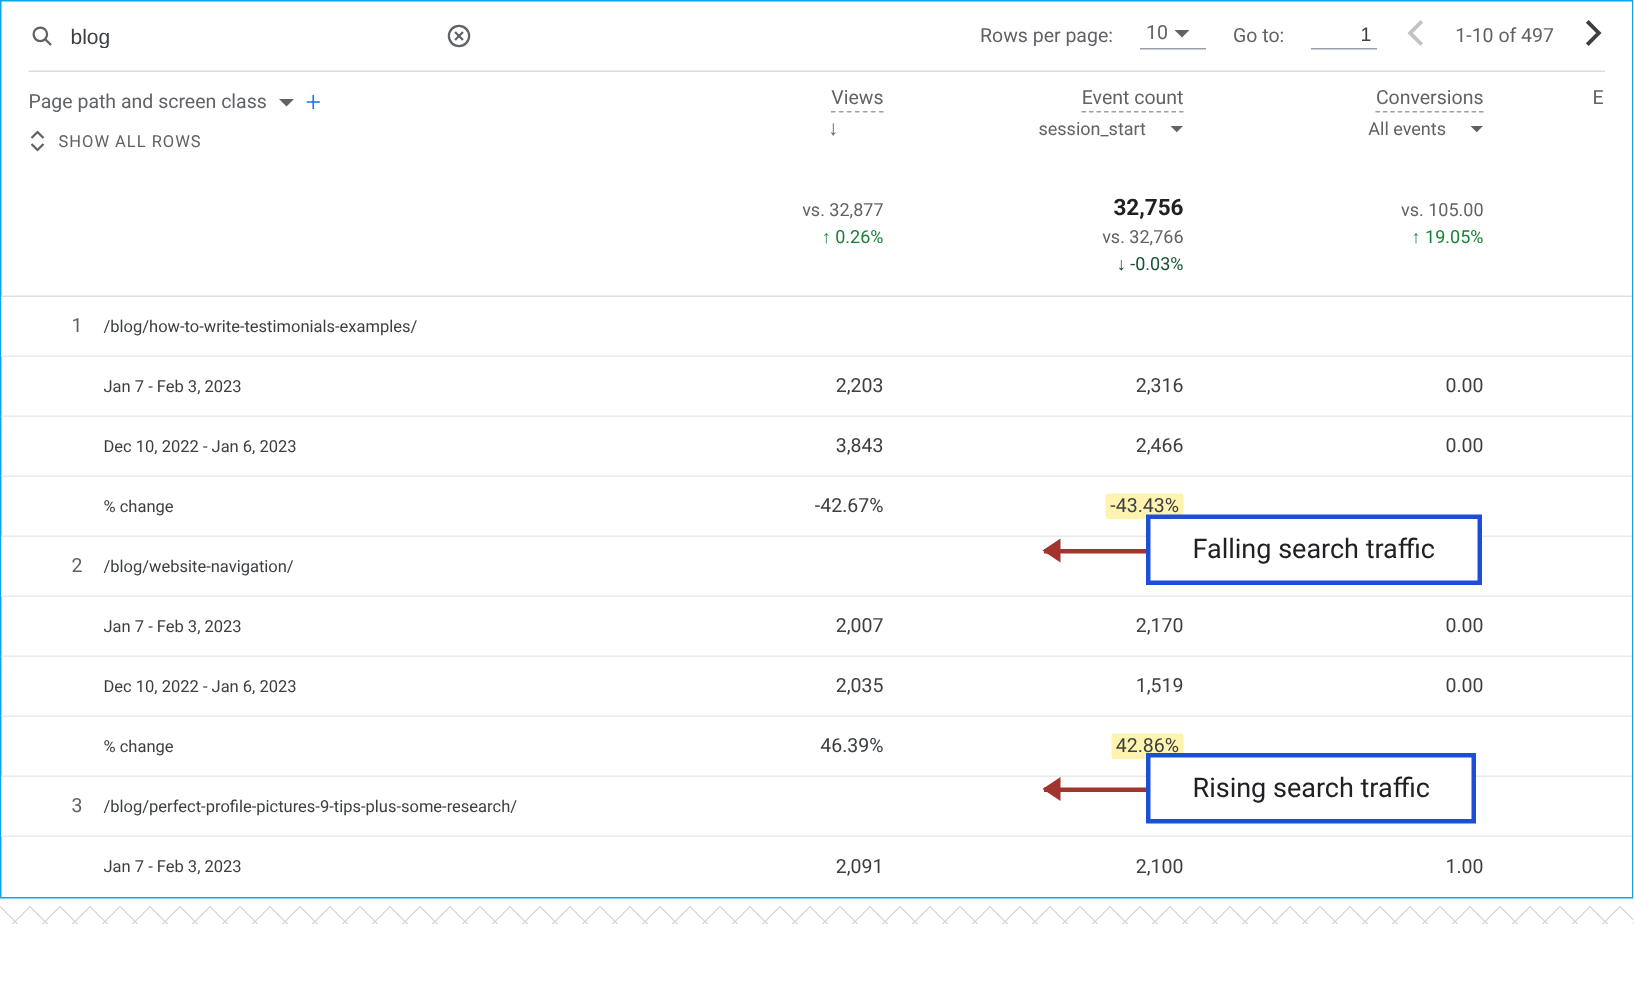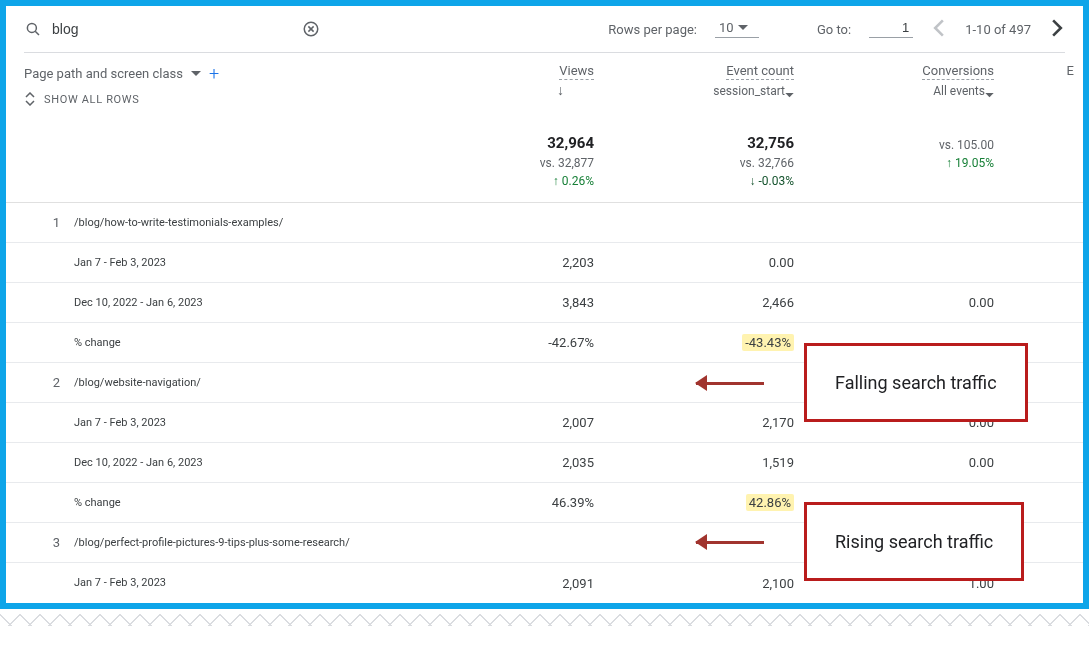--- a/index.html
+++ b/index.html
@@ -5,21 +5,21 @@
   * { box-sizing: border-box; margin: 0; padding: 0; }
   body {
     font-family: Roboto, "Helvetica Neue", Arial, sans-serif;
     font-size: 13px;
     color: #3c4043;
     background: #fff;
     width: 1089px;
     position: relative;
   }
   .container {
-    border: 6px solid #0ea5e9;
+    border: 1px solid #0ea5e9;
     width: 1089px;
   }
   
   .topbar {
     display: flex;
     align-items: center;
     padding: 6px 18px;
     height: 46px;
   }
   .search-wrap {
@@ -46,21 +46,21 @@
     cursor: pointer;
   }
   .spacer { flex: 1; }
   .top-right {
     display: flex;
     align-items: center;
     gap: 18px;
     font-size: 13px;
     color: #5f6368;
   }
-  .rpp-label, .goto-label { white-space: nowrap; margin-left: 40px; }
+  .rpp-label, .goto-label { white-space: nowrap; }
   .rpp-select {
     display: inline-flex;
     align-items: center;
     gap: 4px;
     border-bottom: 1px solid #9aa0a6;
     padding: 0 4px 2px;
     min-width: 44px;
     cursor: pointer;
   }
   .goto-input {
@@ -117,22 +117,22 @@
   .sort-arrow {
     display: block;
     text-align: right;
     color: #5f6368;
     font-size: 14px;
     margin-top: 2px;
     padding-right: 30px;
   }
   .metric-sub {
     display: inline-flex;
-    align-items: flex-end;
-    gap: 0;
+    align-items: center;
+    gap: 16px;
     font-size: 12px;
     color: #5f6368;
     margin-top: 4px;
     cursor: pointer;
   }
   .right-edge-col { text-align: right; color: #5f6368; font-size: 13px; }
   
   .summary-row {
     display: grid;
     grid-template-columns: 390px 180px 200px 200px 80px;
@@ -163,27 +163,26 @@
   .row .num { text-align: right; font-size: 13px; }
   .highlight { background: #fff3b0; padding: 1px 3px; border-radius: 2px; }
   
   .annotation {
     position: absolute;
     display: flex;
     align-items: center;
     pointer-events: none;
   }
   .anno-box {
-    border: 3px solid #b91c1c;
+    border: 3px solid #1d4ed8;
     background: #fff;
-    padding: 26px 28px;
+    padding: 10px 28px;
     font-size: 18px;
     color: #202124;
     white-space: nowrap;
-    margin-left: 40px;
   }
   .anno-arrow {
     width: 68px;
     height: 20px;
     position: relative;
   }
   .anno-arrow::before {
     content: "";
     position: absolute;
     top: 9px;
@@ -327,21 +326,20 @@
             </svg>
         </span>
       </span>
     </div>
     <div class="right-edge-col">E</div>
   </div>
 
   <div class="summary-row">
     <div></div>
     <div class="summary-cell">
-      <div class="sum-main">32,964</div>
       <div class="sum-vs">vs. 32,877</div>
       <div class="sum-delta delta-up">↑ <span>0.26%</span></div>
     </div>
     <div class="summary-cell">
       <div class="sum-main">32,756</div>
       <div class="sum-vs">vs. 32,766</div>
       <div class="sum-delta delta-down">↓ <span>-0.03%</span></div>
     </div>
     <div class="summary-cell">
       <div class="sum-vs">vs. 105.00</div>
@@ -355,20 +353,21 @@
     <div class="path-cell">/blog/how-to-write-testimonials-examples/</div>
     <div class="num"></div>
       <div class="num"></div>
       <div class="num"></div>
       <div></div>
   </div>
   <div class="row subrow">
     <div class="idx"></div>
     <div class="path-cell">Jan 7 - Feb 3, 2023</div>
     <div class="num">2,203</div>
+    <div class="num">2,316</div>
     <div class="num">0.00</div>
     <div></div>
   </div>
   <div class="row subrow">
     <div class="idx"></div>
     <div class="path-cell">Dec 10, 2022 - Jan 6, 2023</div>
     <div class="num">3,843</div>
     <div class="num">2,466</div>
     <div class="num">0.00</div>
     <div></div>

